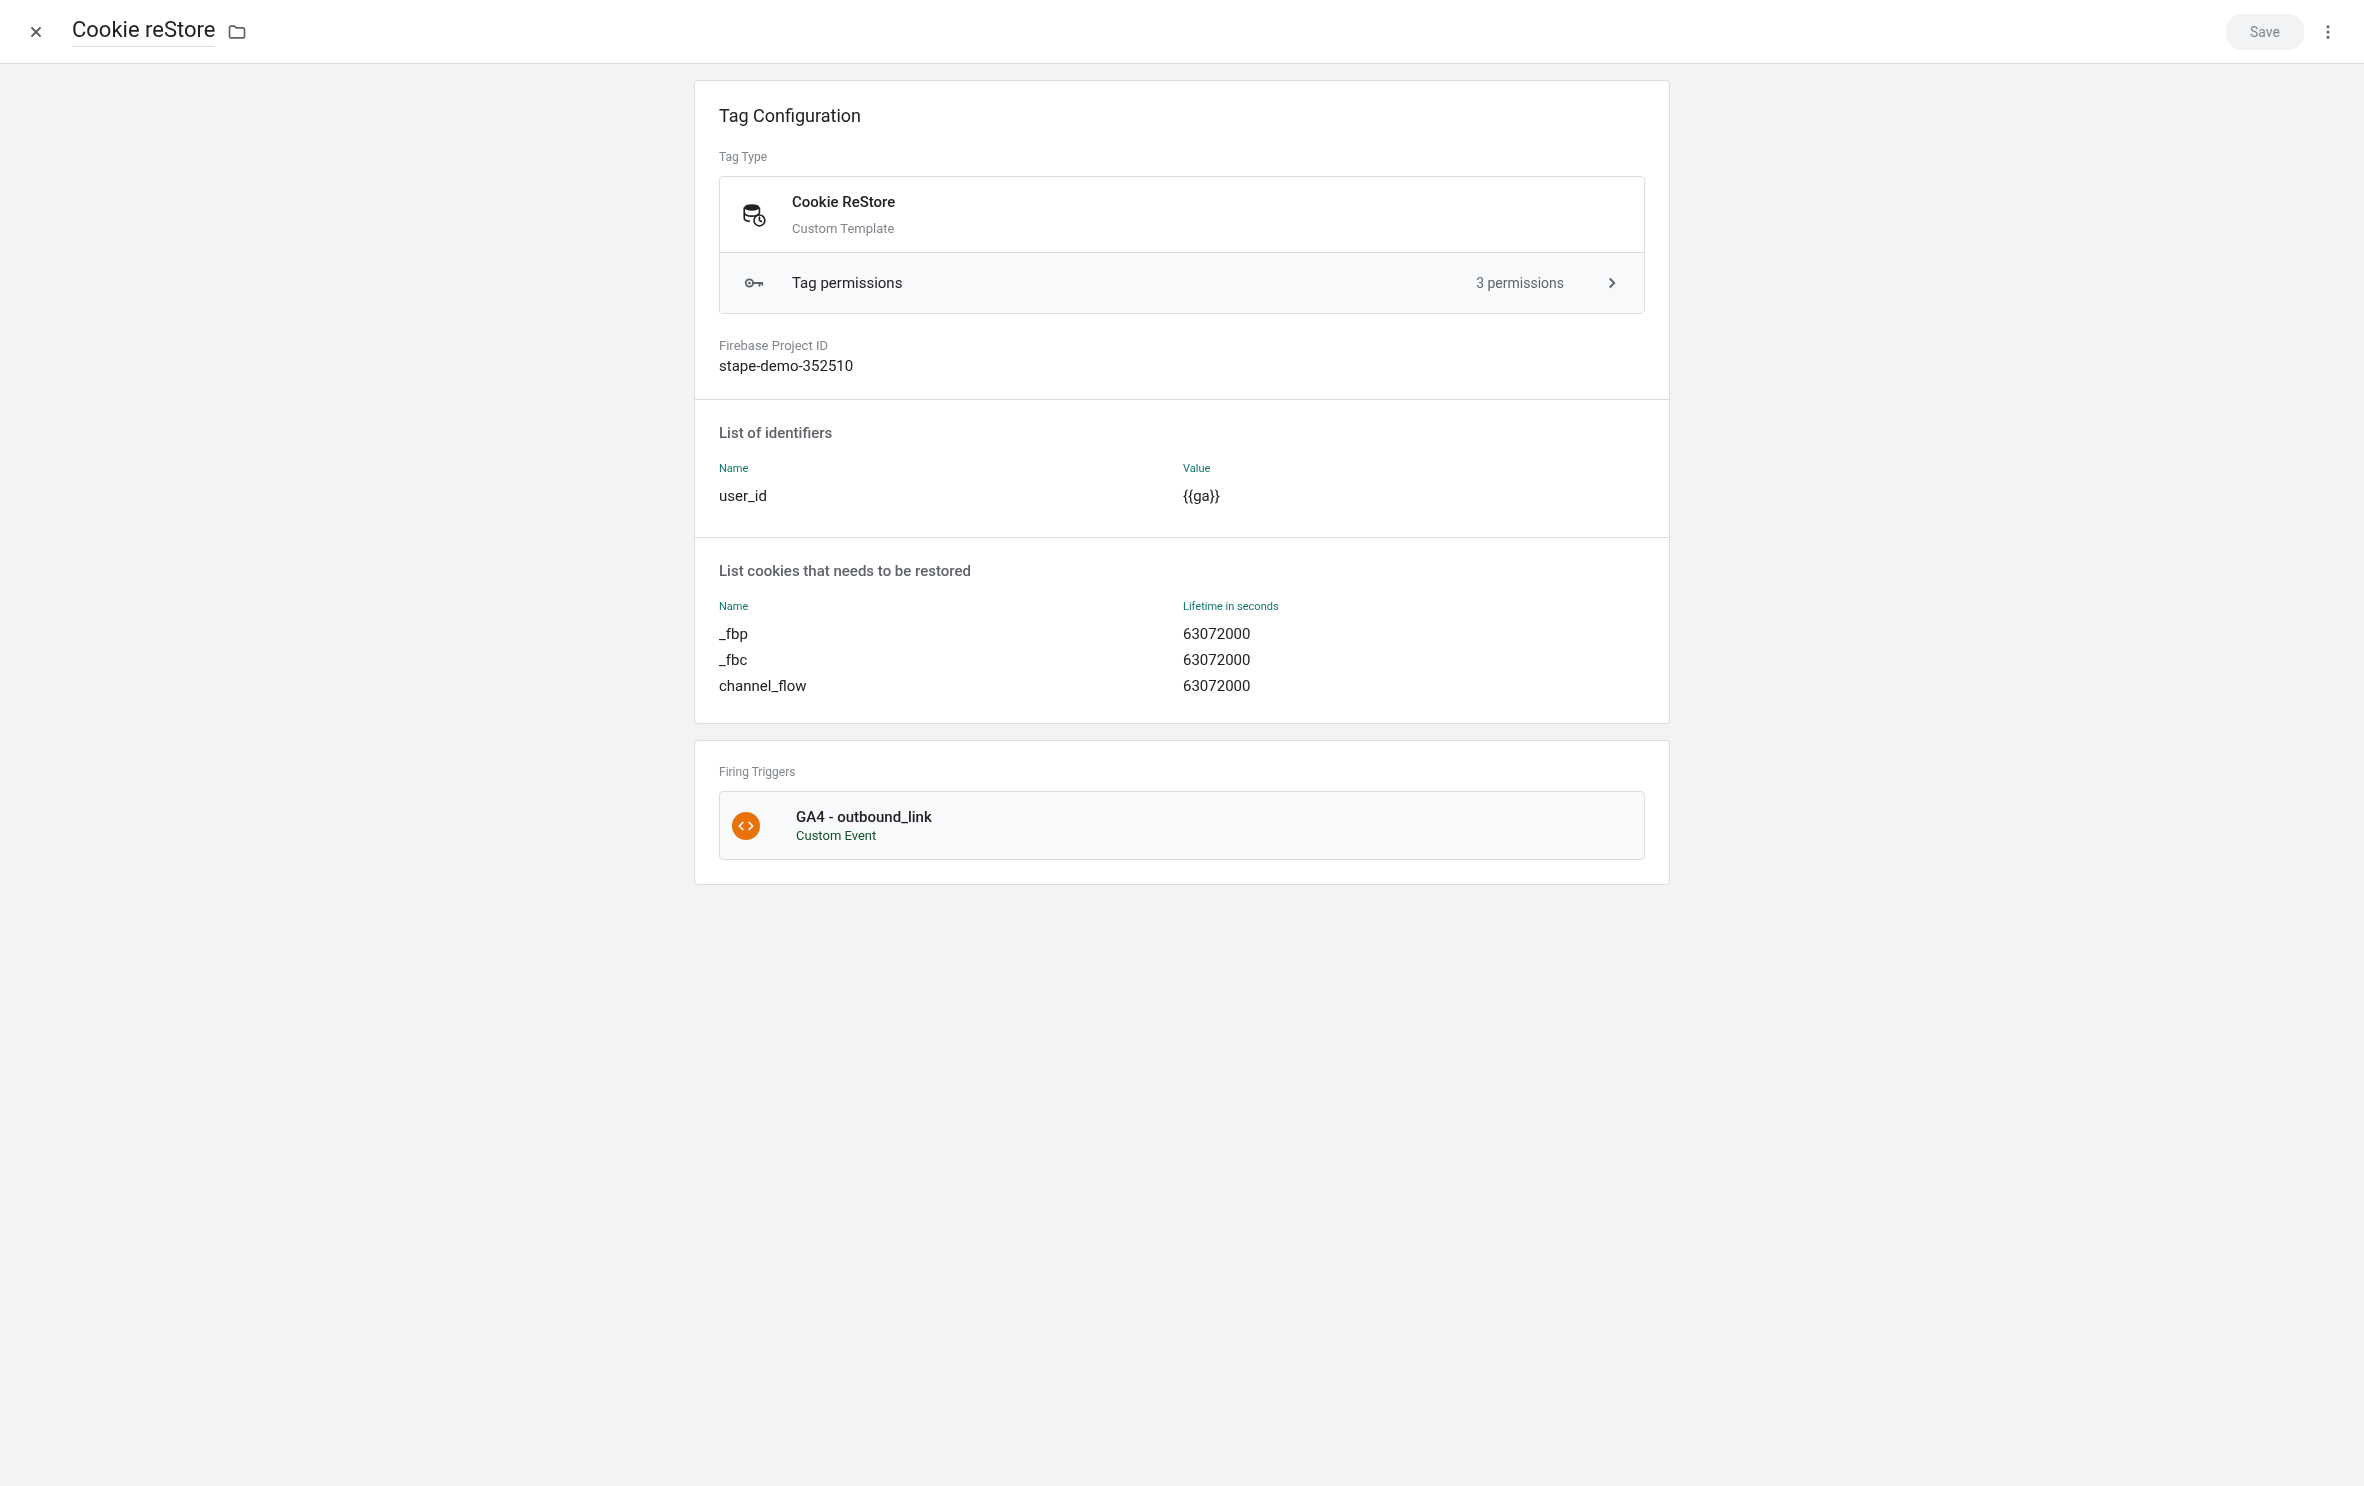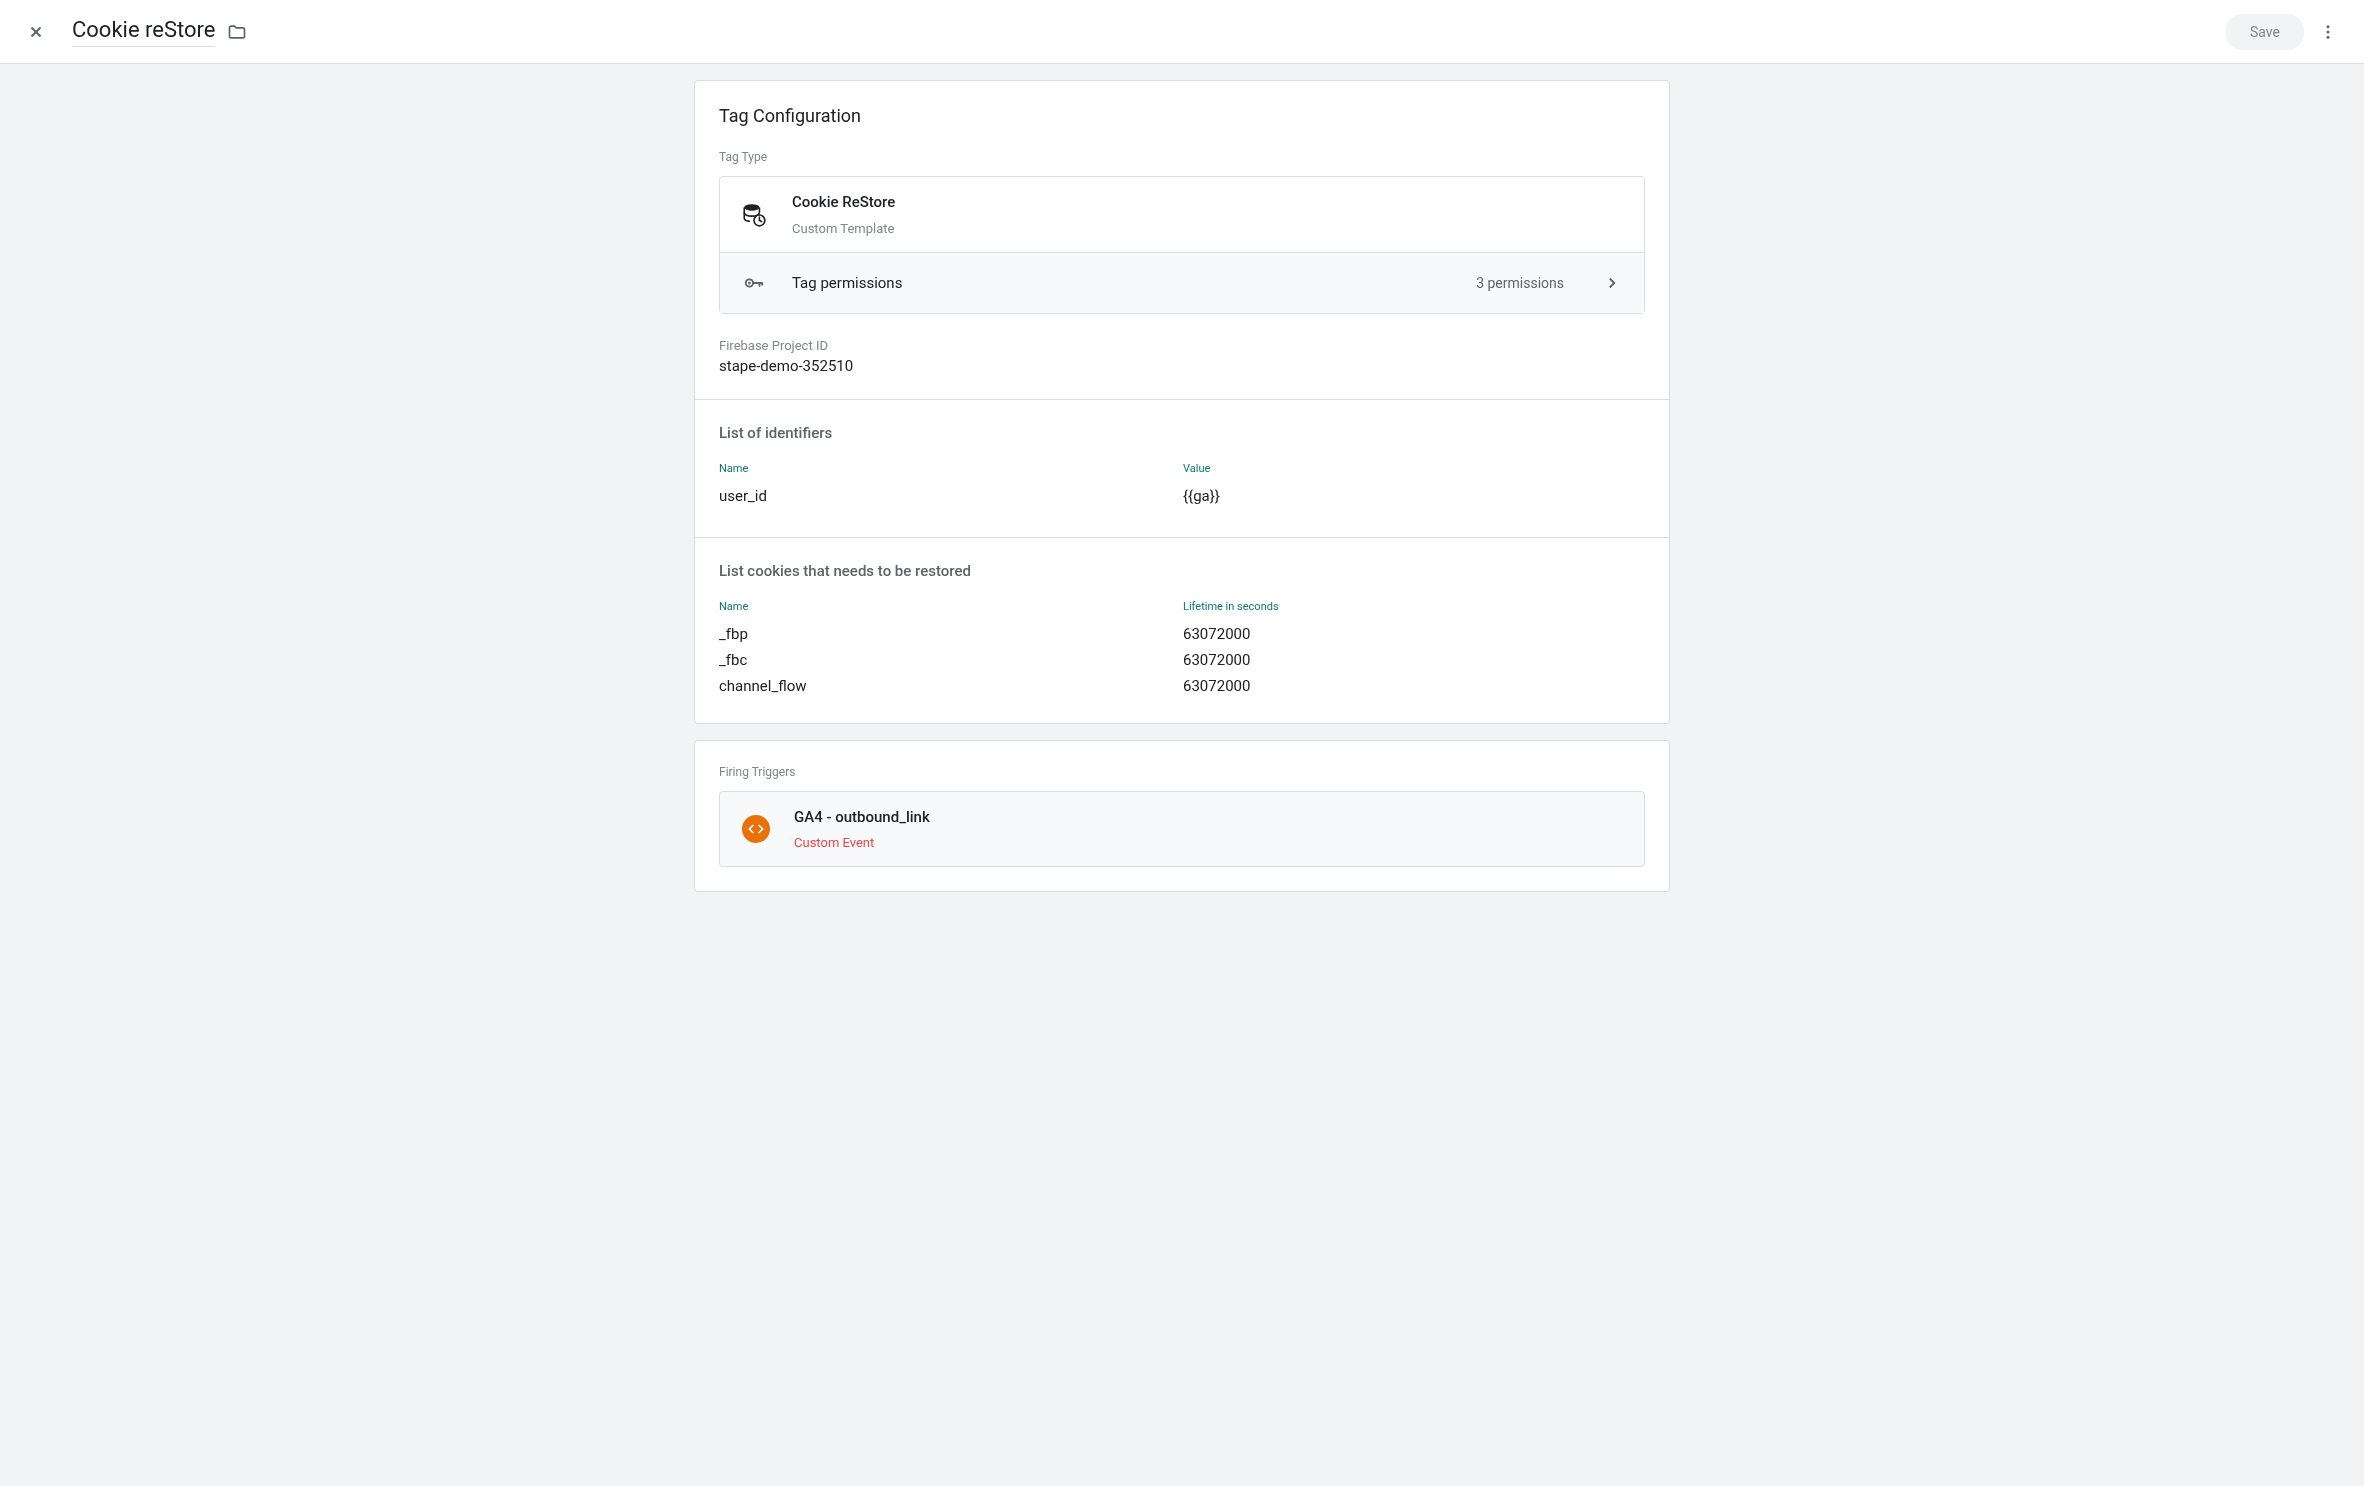--- a/index.html
+++ b/index.html
@@ -250,22 +250,22 @@
     
     .cookies-block {
       margin-bottom: 0;
     }
     
     .trigger-box {
       border: 1px solid #dadce0;
       border-radius: 4px;
       display: flex;
       align-items: center;
-      padding: 16px 22px;
-      gap: 24px;
+      padding: 16px 12px;
+      gap: 36px;
       background: #f8f9fa;
     }
     
     .trigger-icon {
       width: 28px;
       height: 28px;
       background: #e8710a;
       border-radius: 50%;
       display: flex;
       align-items: center;
@@ -279,22 +279,22 @@
     }
     
     .trigger-name {
       font-size: 15px;
       font-weight: 500;
       color: #202124;
     }
     
     .trigger-subtitle {
       font-size: 13px;
-      color: #ef4444;
-      margin-top: 9px;
+      color: #14532d;
+      margin-top: 2px;
     }
     
     svg {
       display: block;
     }
   </style>
 </head>
 <body>
 
 <div class="header">

